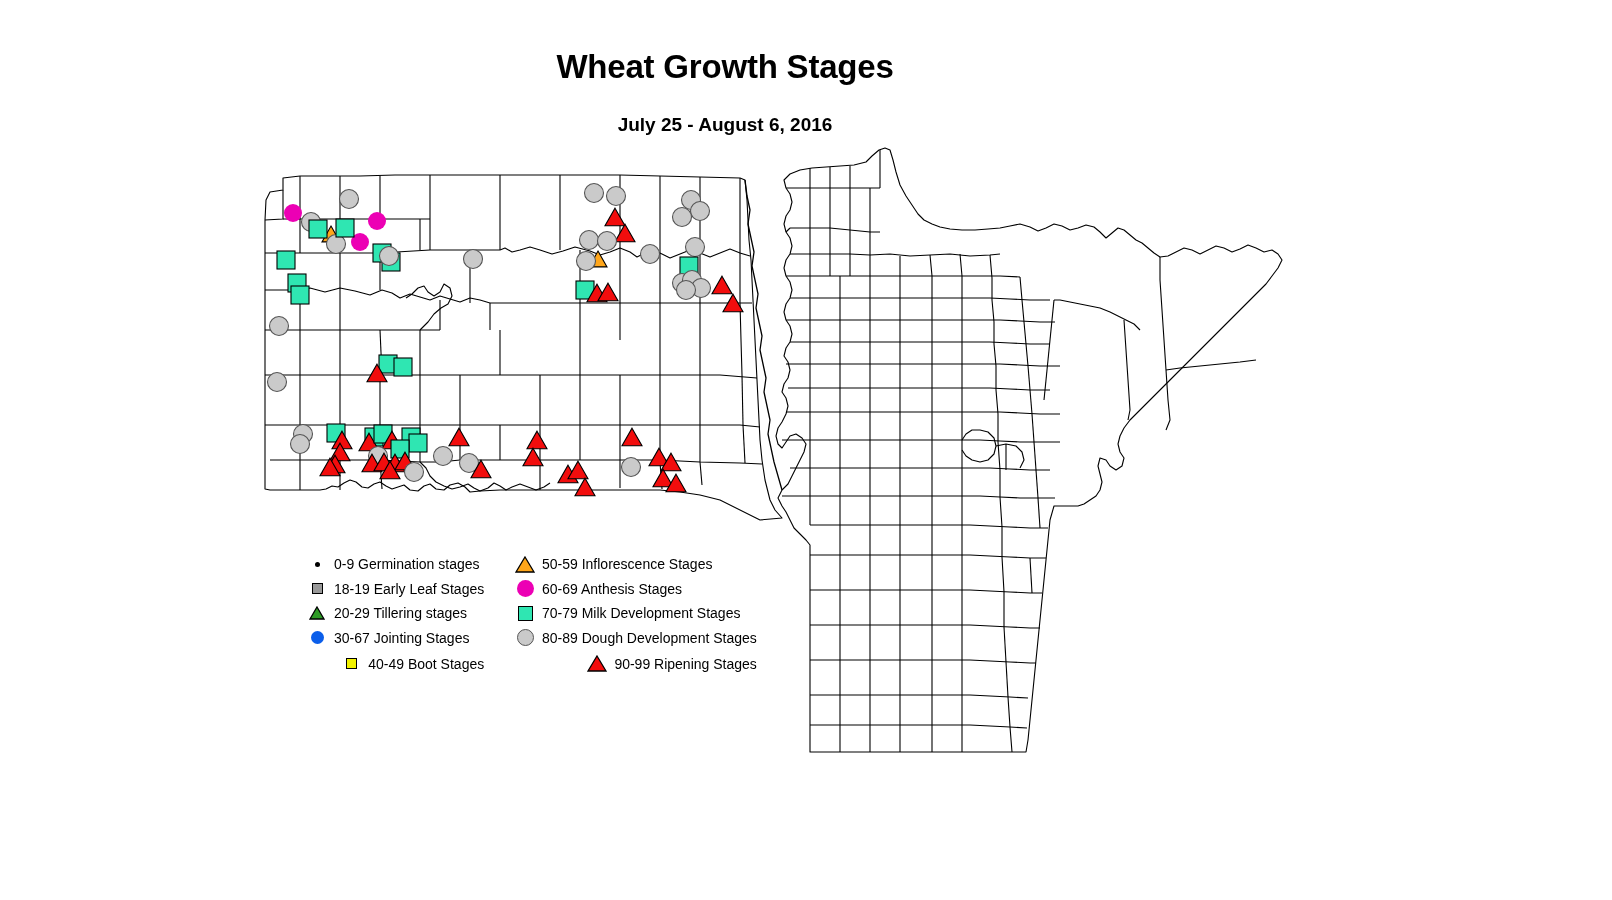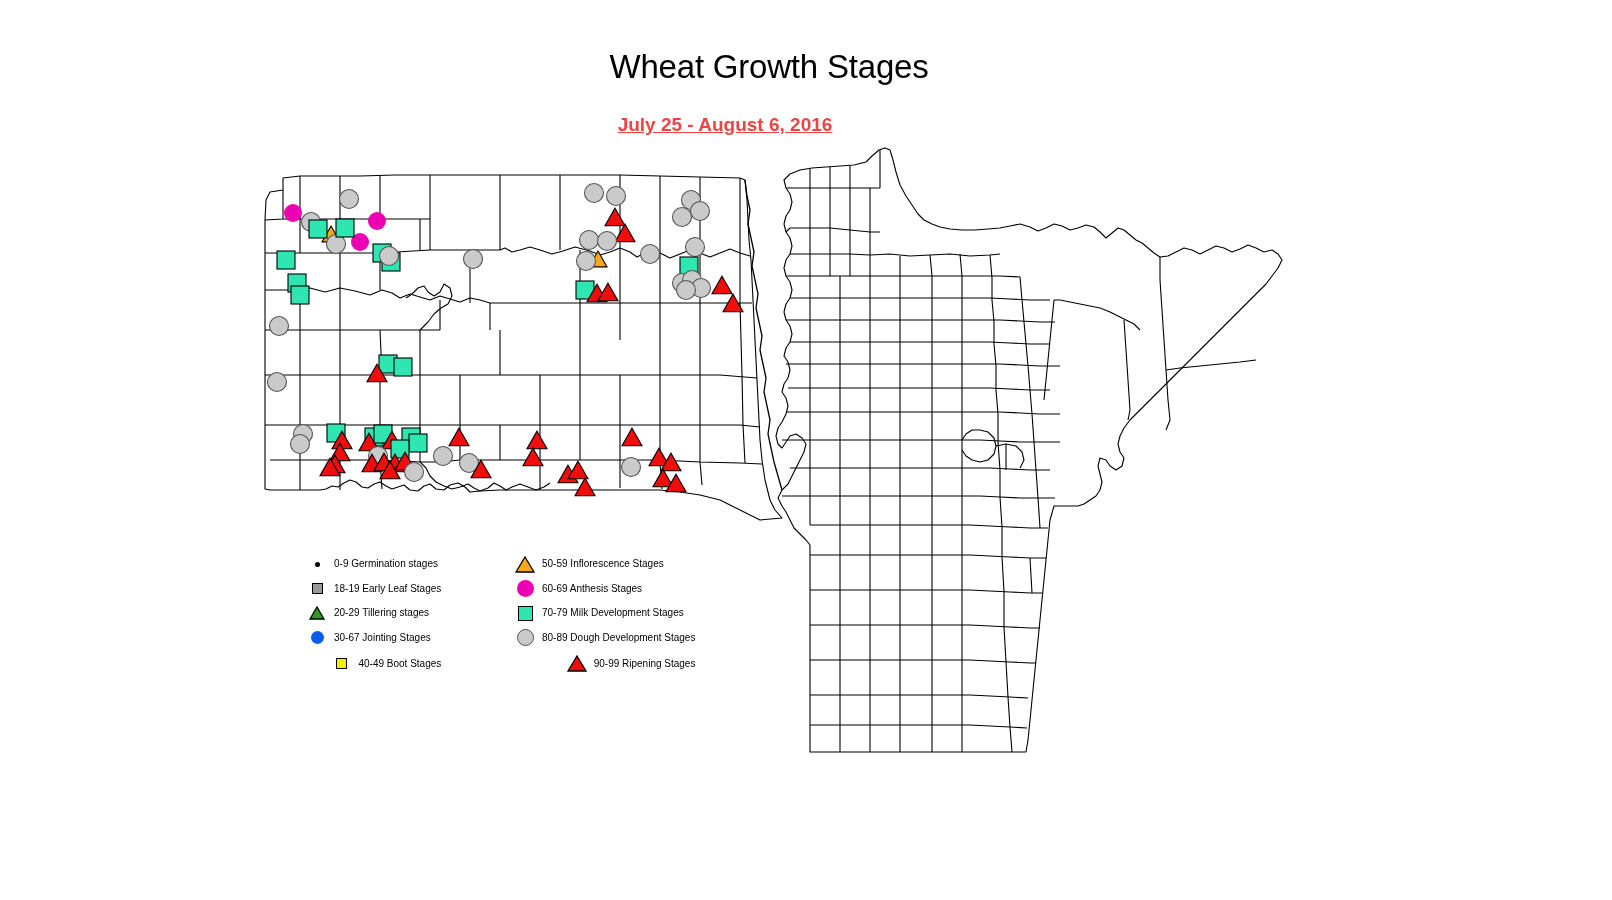--- a/index.html
+++ b/index.html
@@ -21,35 +21,33 @@
     height: 900px;
     background: #ffffff;
   }
   .title {
     position: absolute;
     left: 0;
     top: 48px;
     width: 1450px;
     text-align: center;
     font-size: 33px;
-    font-weight: normal;
+    font-weight: bold;
     color: #000000;
     letter-spacing: -0.2px;
-    padding-left: 44px;
   }
   .subtitle {
     position: absolute;
     left: 0;
     top: 114px;
     width: 1450px;
     text-align: center;
     font-size: 19px;
     font-weight: bold;
-    color: #ef4444;
-    text-decoration: underline;
+    color: #000000;
   }
   #map-area {
     position: absolute;
     left: 0;
     top: 0;
     width: 1612px;
     height: 900px;
   }
   #map-svg { display: block; }
   .legend {
@@ -73,21 +71,21 @@
   .legend-row.tall { height: 27px; justify-content: flex-end; }
   .legend-sym {
     width: 34px;
     height: 24px;
     display: flex;
     align-items: center;
     justify-content: center;
     flex: 0 0 34px;
   }
   .legend-label {
-    font-size: 10px;
+    font-size: 14px;
     color: #000000;
     white-space: nowrap;
     line-height: 1;
   }
   .sym-dot {
     width: 5px; height: 5px;
     border-radius: 50%;
     background: #000000;
   }
   .sym-square {

